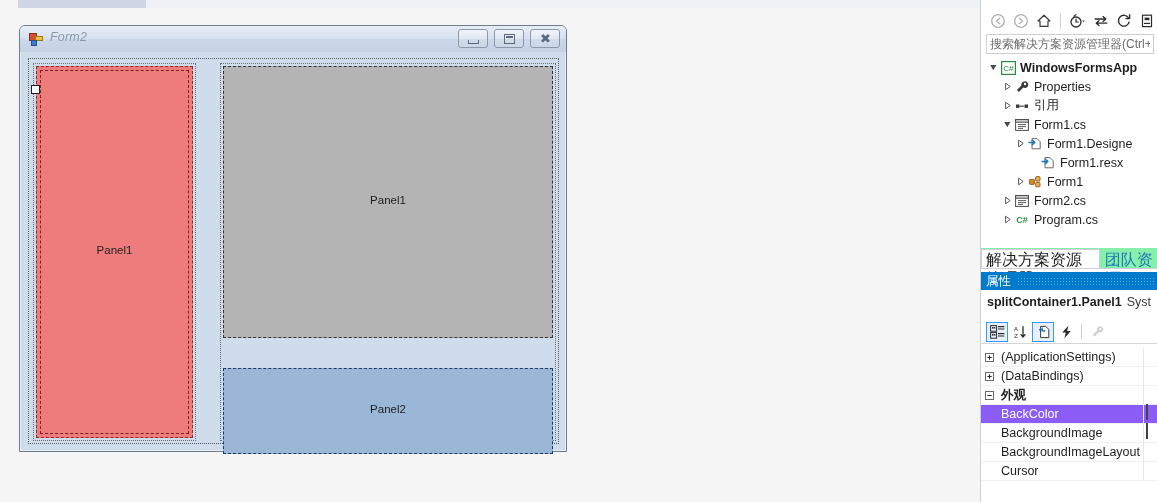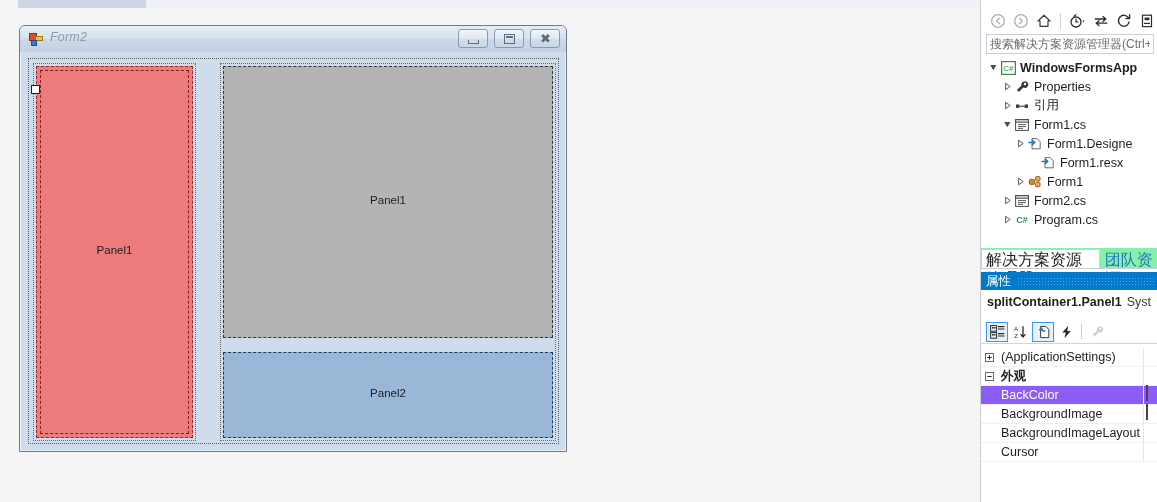--- a/index.html
+++ b/index.html
@@ -99,21 +99,21 @@
   }
   .gray-panel{
     position:absolute;left:2px;top:2px;width:330px;height:272px;
     background:#b4b4b4;box-sizing:border-box;
     border:1px dashed #333333;
   }
   .inner-splitter{
     position:absolute;left:2px;top:274px;width:330px;height:14px;background:#cfdcec;
   }
   .blue-panel{
-    position:absolute;left:2px;top:288px;width:330px;height:86px;
+    position:absolute;left:2px;top:304px;width:330px;height:86px;
     background:#9bb7d8;box-sizing:border-box;
     border:1px dashed #1b3a63;
   }
   .panel-label{
     position:absolute;left:0;right:0;top:50%;margin-top:-8px;
     text-align:center;font-size:11.5px;color:#1e1e1e;
   }
 
   
   .right-col{
@@ -522,20 +522,30 @@
         <span class="pexp">
             <svg width="9" height="9" viewBox="0 0 9 9">
               <rect x="0.5" y="0.5" width="8" height="8" fill="#fff" stroke="#6a6a6a"></rect>
               <path d="M2.3 4.5 H6.7 M4.5 2.3 V6.7" stroke="#2b2b2b" stroke-width="1"></path>
             </svg>
           </span>
         <span class="pname">(ApplicationSettings)</span>
         <span class="pval"></span>
       </div>
 
+      <div class="prow">
+        <span class="pexp">
+            <svg width="9" height="9" viewBox="0 0 9 9">
+              <rect x="0.5" y="0.5" width="8" height="8" fill="#fff" stroke="#6a6a6a"></rect>
+              <path d="M2.3 4.5 H6.7 M4.5 2.3 V6.7" stroke="#2b2b2b" stroke-width="1"></path>
+            </svg>
+          </span>
+        <span class="pname">(DataBindings)</span>
+        <span class="pval"></span>
+      </div>
 
 
       <div class="prow cat">
         <span class="pexp">
             <svg width="9" height="9" viewBox="0 0 9 9">
               <rect x="0.5" y="0.5" width="8" height="8" fill="#fff" stroke="#6a6a6a"></rect>
               <path d="M2.3 4.5 H6.7" stroke="#2b2b2b" stroke-width="1"></path>
             </svg>
           </span>
         <span class="pname">外观</span>

